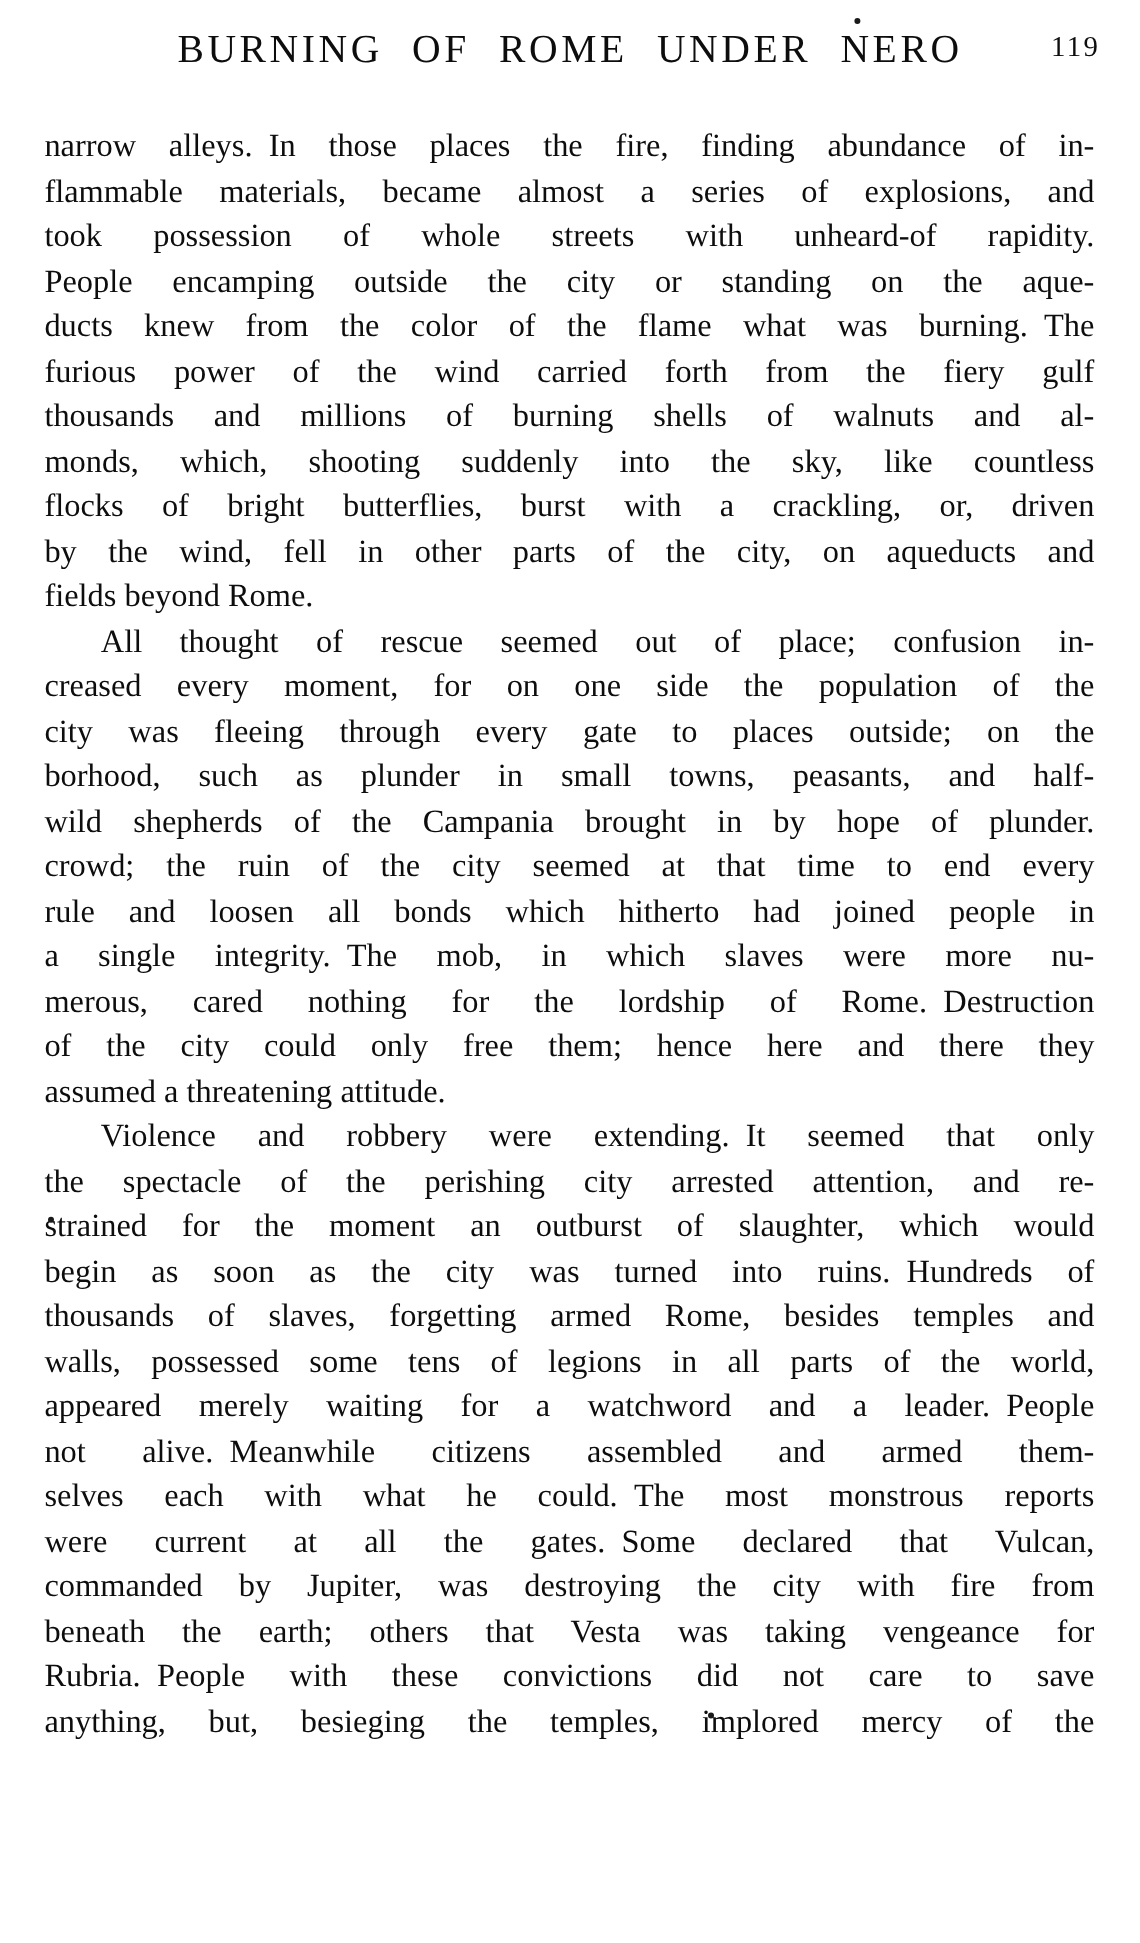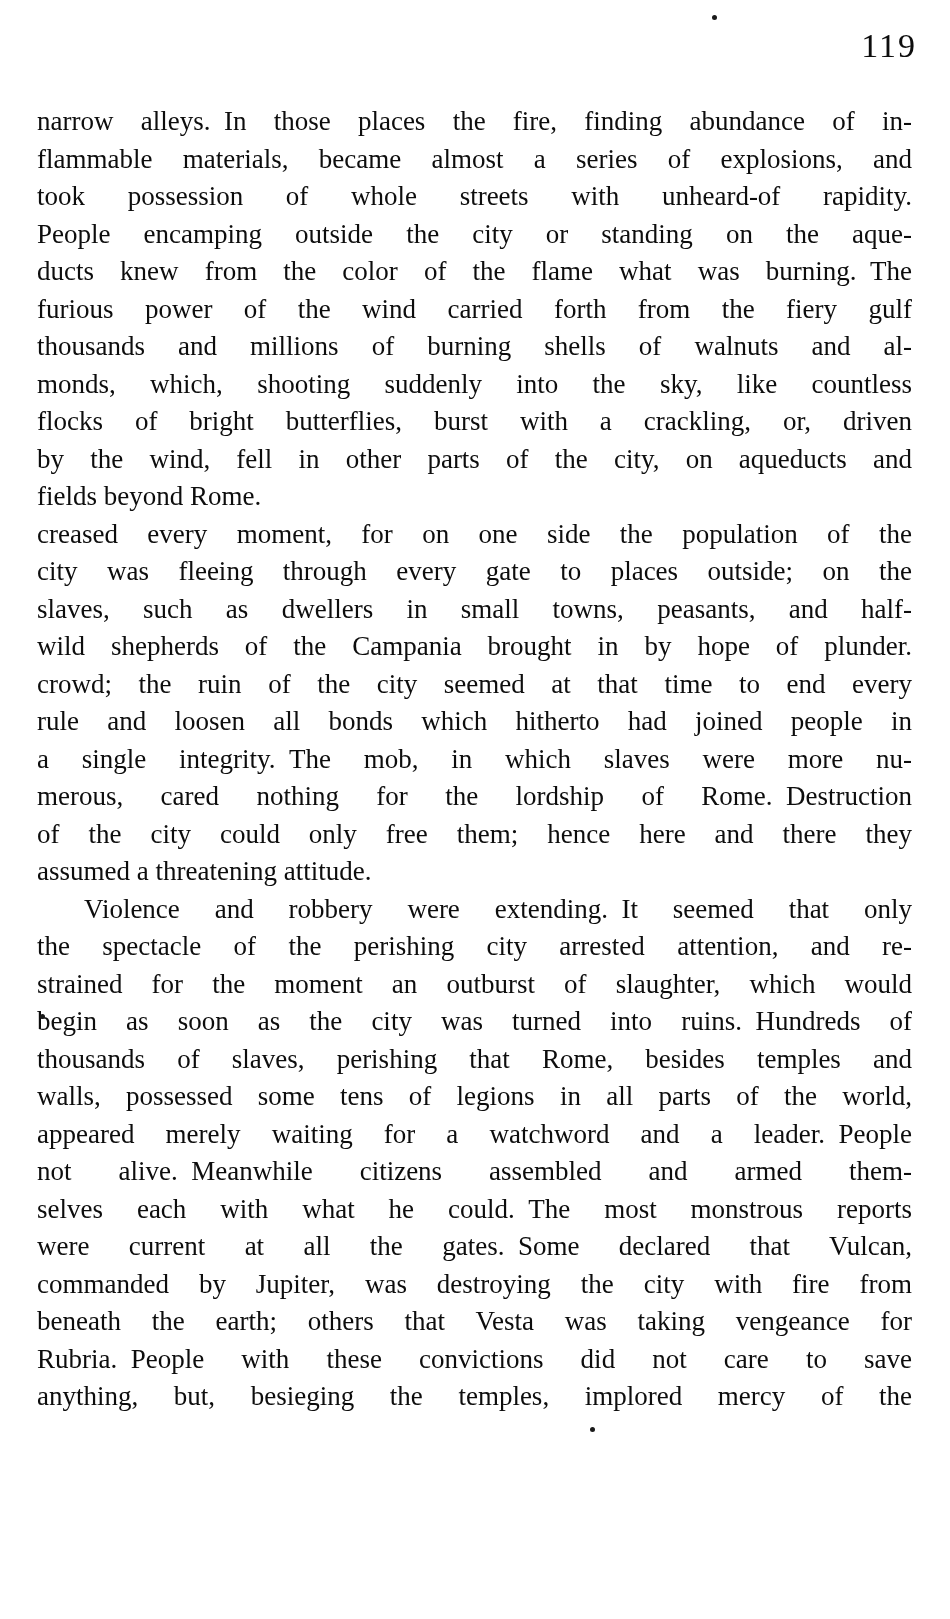--- a/index.html
+++ b/index.html
@@ -28,21 +28,21 @@
     text-align: center;
     font-size: 33px;
     letter-spacing: 3px;
     word-spacing: 13px;
     white-space: nowrap;
   }
   .page-number {
     position: absolute;
     right: 33px;
     top: 3px;
-    font-size: 34px;
+    font-size: 24px;
     letter-spacing: 2px;
     font-variant-numeric: oldstyle-nums;
   }
   .page-body {
     position: absolute;
     top: 103px;
     left: 37px;
     width: 875px;
   }
   .para {
@@ -69,55 +69,57 @@
     border-radius: 50%;
     background: #1a1a1a;
   }
 </style>
 </head>
 <body>
 
 <div class="page">
 
   <div class="running-head">
+    <span class="running-title">BURNING OF ROME UNDER NERO</span>
     <span class="page-number">119</span>
   </div>
 
   <div class="page-body">
       <div class="para">
         <div class="line just">narrow alleys. In those places the fire, finding abundance of in-</div>
         <div class="line just">flammable materials, became almost a series of explosions, and</div>
         <div class="line just">took possession of whole streets with unheard-of rapidity.</div>
         <div class="line just">People encamping outside the city or standing on the aque-</div>
         <div class="line just">ducts knew from the color of the flame what was burning. The</div>
         <div class="line just">furious power of the wind carried forth from the fiery gulf</div>
         <div class="line just">thousands and millions of burning shells of walnuts and al-</div>
         <div class="line just">monds, which, shooting suddenly into the sky, like countless</div>
         <div class="line just">flocks of bright butterflies, burst with a crackling, or, driven</div>
         <div class="line just">by the wind, fell in other parts of the city, on aqueducts and</div>
         <div class="line">fields beyond Rome.</div>
       </div>
       <div class="para">
+        <div class="line just indent">All thought of rescue seemed out of place; confusion in-</div>
         <div class="line just">creased every moment, for on one side the population of the</div>
         <div class="line just">city was fleeing through every gate to places outside; on the</div>
-        <div class="line just">slaves, such as dwellers in small towns, peasants, and half-</div>
+        <div class="line just">borhood, such as plunder in small towns, peasants, and half-</div>
         <div class="line just">wild shepherds of the Campania brought in by hope of plunder.</div>
         <div class="line just">crowd; the ruin of the city seemed at that time to end every</div>
         <div class="line just">rule and loosen all bonds which hitherto had joined people in</div>
         <div class="line just">a single integrity. The mob, in which slaves were more nu-</div>
         <div class="line just">merous, cared nothing for the lordship of Rome. Destruction</div>
         <div class="line just">of the city could only free them; hence here and there they</div>
         <div class="line">assumed a threatening attitude.</div>
       </div>
       <div class="para">
         <div class="line just indent">Violence and robbery were extending. It seemed that only</div>
         <div class="line just">the spectacle of the perishing city arrested attention, and re-</div>
         <div class="line just">strained for the moment an outburst of slaughter, which would</div>
         <div class="line just">begin as soon as the city was turned into ruins. Hundreds of</div>
-        <div class="line just">thousands of slaves, perishing that Rome, besides temples and</div>
+        <div class="line just">thousands of slaves, forgetting armed Rome, besides temples and</div>
         <div class="line just">walls, possessed some tens of legions in all parts of the world,</div>
         <div class="line just">appeared merely waiting for a watchword and a leader. People</div>
         <div class="line just">not alive. Meanwhile citizens assembled and armed them-</div>
         <div class="line just">selves each with what he could. The most monstrous reports</div>
         <div class="line just">were current at all the gates. Some declared that Vulcan,</div>
         <div class="line just">commanded by Jupiter, was destroying the city with fire from</div>
         <div class="line just">beneath the earth; others that Vesta was taking vengeance for</div>
         <div class="line just">Rubria. People with these convictions did not care to save</div>
         <div class="line just">anything, but, besieging the temples, implored mercy of the</div>
       </div>

